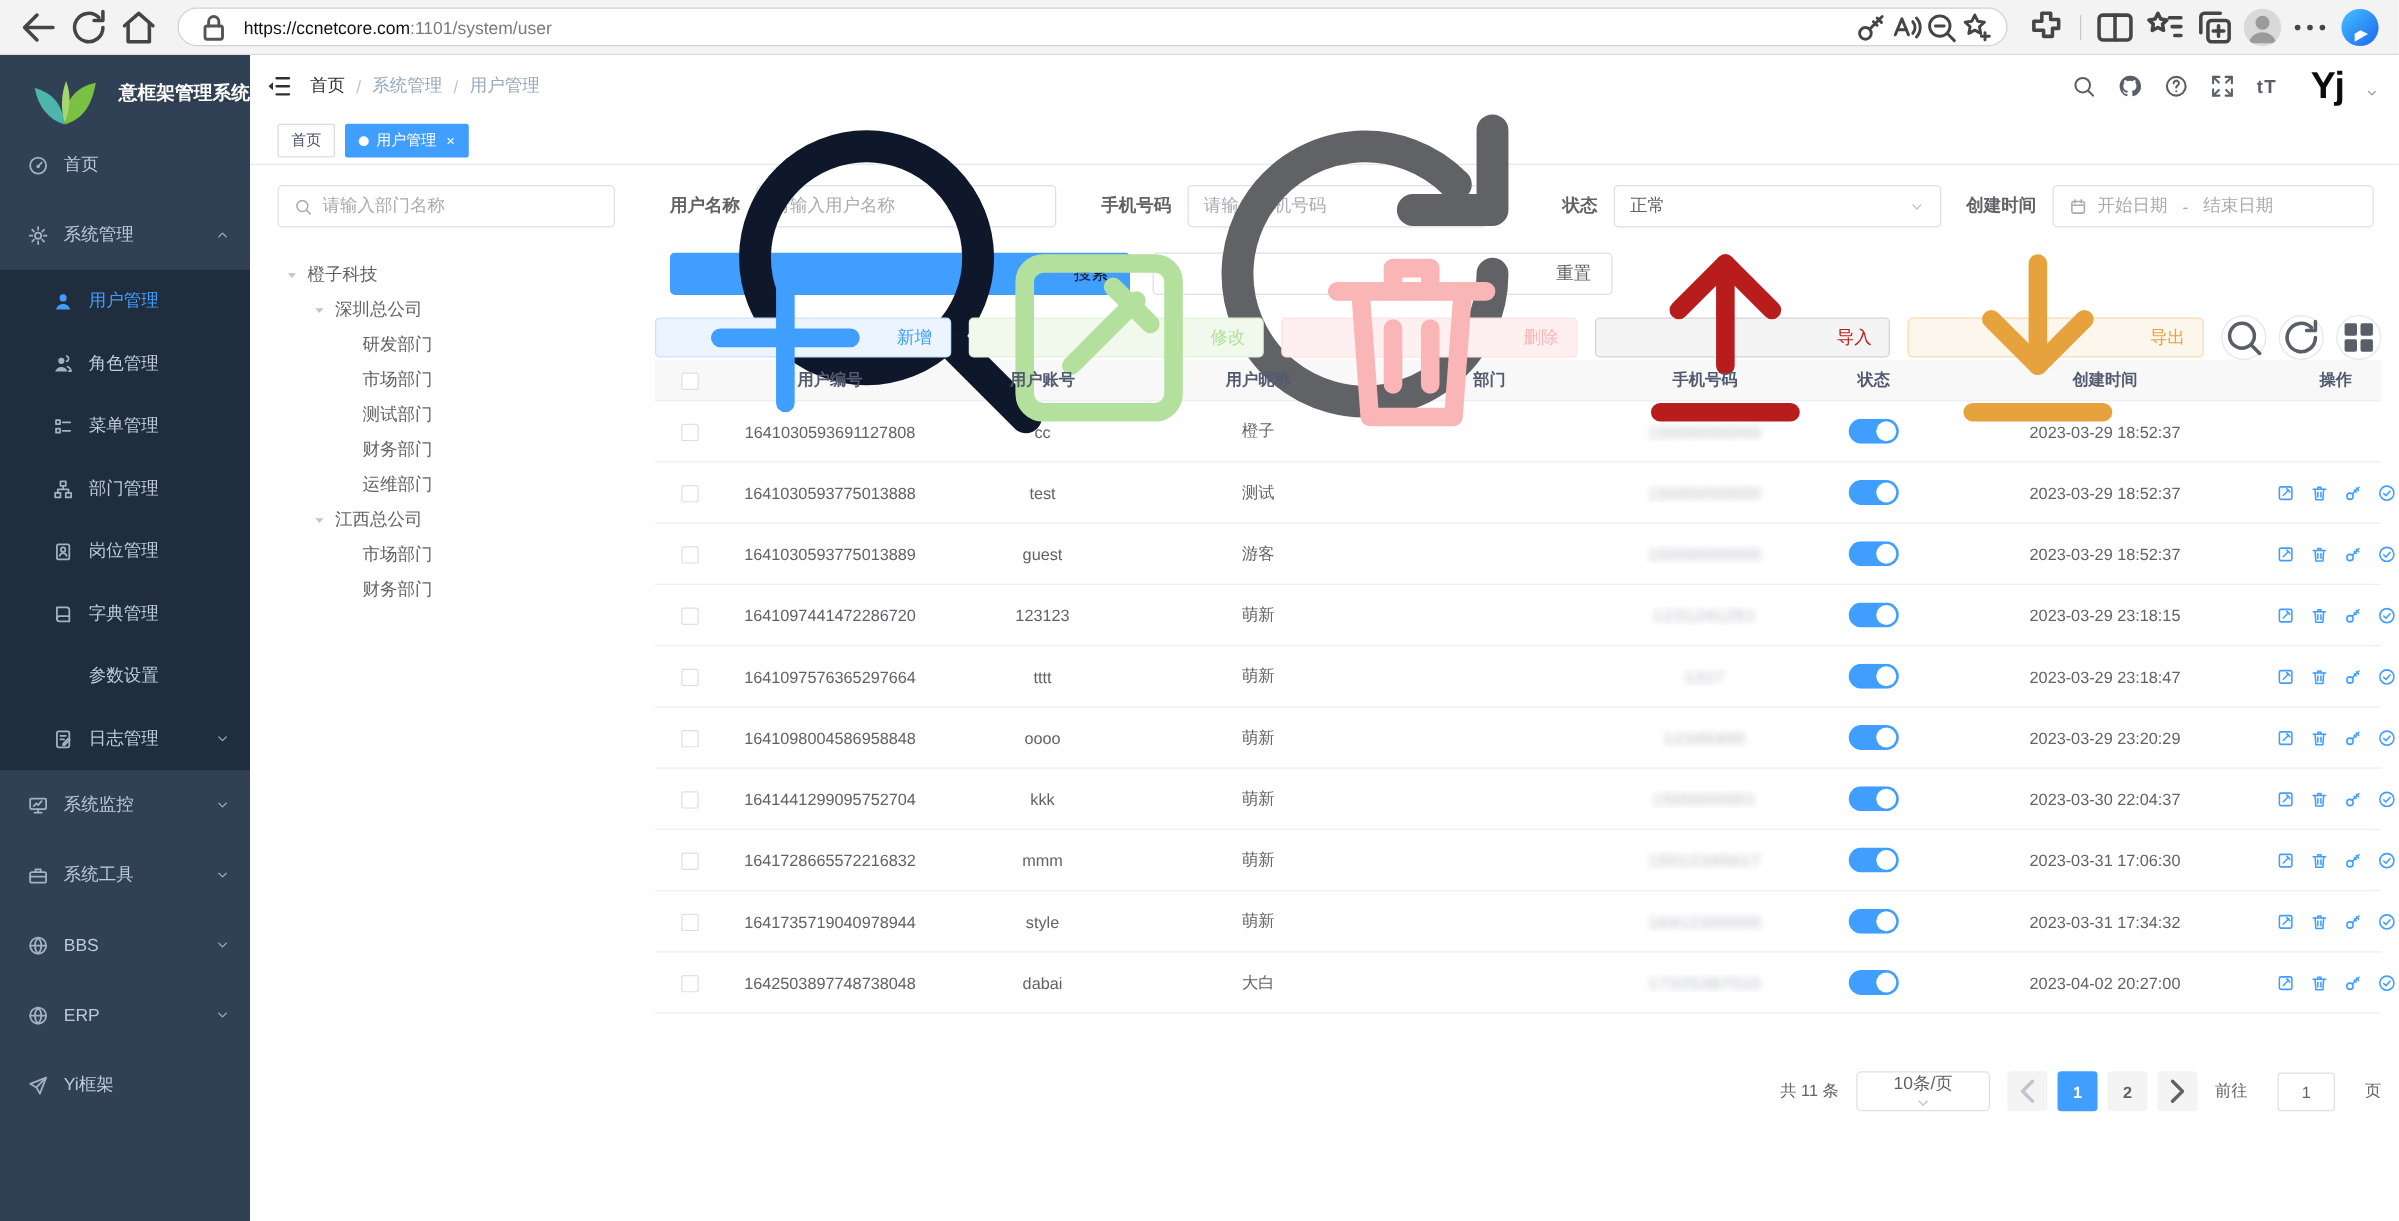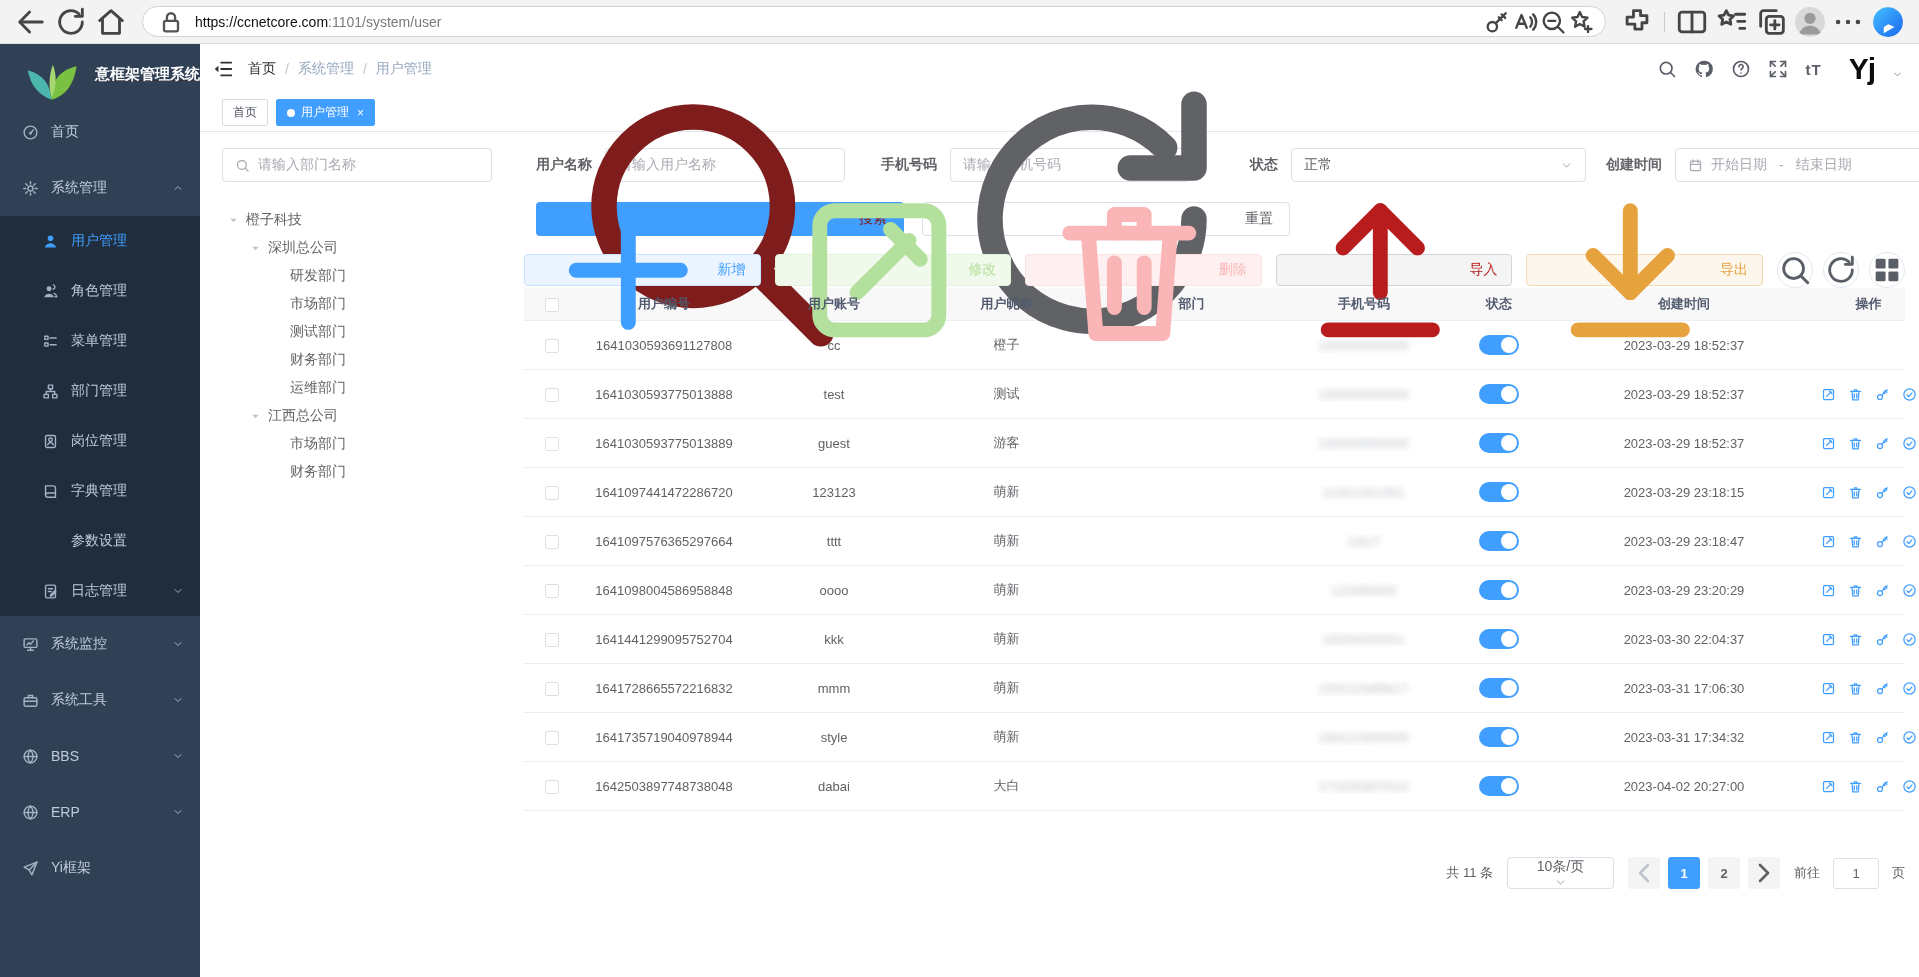--- a/index.html
+++ b/index.html
@@ -79,30 +79,30 @@
   .tnode .tcaret{width:11px;height:11px;color:#c0c4cc;display:flex;margin-right:7px;}
   .tnode .tcaret svg{width:11px;height:11px;}
   .lv0{padding-left:6px;}
   .lv1{padding-left:28px;}
   .lv2{padding-left:68px;}
 
   .filter-row{display:flex;align-items:center;}
   .fgroup{display:flex;align-items:center;}
   .flabel{font-size:14px;font-weight:bold;color:#606266;margin-right:13px;white-space:nowrap;}
   .w240{width:240px;}
-  .sel{width:295px;justify-content:space-between;}
+  .sel{width:262px;justify-content:space-between;}
   .sel .chev{width:13px;height:13px;color:#c0c4cc;display:flex;}
   .sel .chev svg{width:13px;height:13px;}
   .dates{width:257px;}
   .dates .dash{color:#a8abb2;margin:0 12px;}
 
   .actions-row{margin-top:20px;display:flex;gap:18px;margin-left:12px;}
   .btn{height:34px;border-radius:4px;font-size:14px;display:flex;align-items:center;justify-content:center;padding:0 16px;cursor:pointer;border:1px solid transparent;white-space:nowrap;}
   .btn svg{width:14px;height:14px;margin-right:6px;}
-  .btn-primary{background:#409eff;color:#7f1d1d;}
+  .btn-primary{background:#409eff;color:#0f172a;}
   .btn-plain{background:#fff;border-color:#dcdfe6;color:#606266;}
 
   .toolbar-row{margin-top:16px;display:flex;gap:14px;align-items:center;}
   .btn.sm{height:32px;padding:0 14px;}
   .b-add{background:#ecf5ff;border-color:#c6e2ff;color:#409eff;}
   .b-edit{background:#f0f9eb;border-color:#e1f3d8;color:#b3e19d;}
   .b-del{background:#fef0f0;border-color:#fde2e2;color:#fab6b6;}
   .b-imp{background:#f4f4f5;border-color:#d3d4d6;color:#b91c1c;}
   .b-exp{background:#fdf6ec;border-color:#f5dab1;color:#e6a23c;}
   .tool-right{margin-left:auto;display:flex;gap:10px;}
@@ -124,21 +124,21 @@
   .op svg{width:15px;height:15px;}
 
   
   .pager{margin-top:46px;display:flex;align-items:center;justify-content:flex-end;font-size:13px;color:#606266;gap:14px;padding-bottom:20px;}
   .psel{width:107px;height:32px;flex-direction:column;}
   .pgroup{display:flex;gap:8px;align-items:center;}
   .pbox{min-width:32px;height:32px;border-radius:3px;background:#f4f4f5;display:flex;align-items:center;justify-content:center;font-weight:bold;color:#606266;cursor:pointer;}
   .pbox.on{background:#409eff;color:#fff;}
   .pbox.nav{color:#c0c4cc;}
   .pbox.nav svg{width:12px;height:12px;}
-  .goto{display:flex;align-items:center;gap:13px;}
+  .goto{display:flex;align-items:center;gap:24px;}
   .goto input{width:46px;height:31px;border:1px solid #dcdfe6;border-radius:3px;text-align:center;font-size:13px;color:#606266;outline:none;}
 </style>
 </head>
 <body>
 
 <div class="screen">
 
   <div class="browser">
     <div class="bicon">
         <span>

